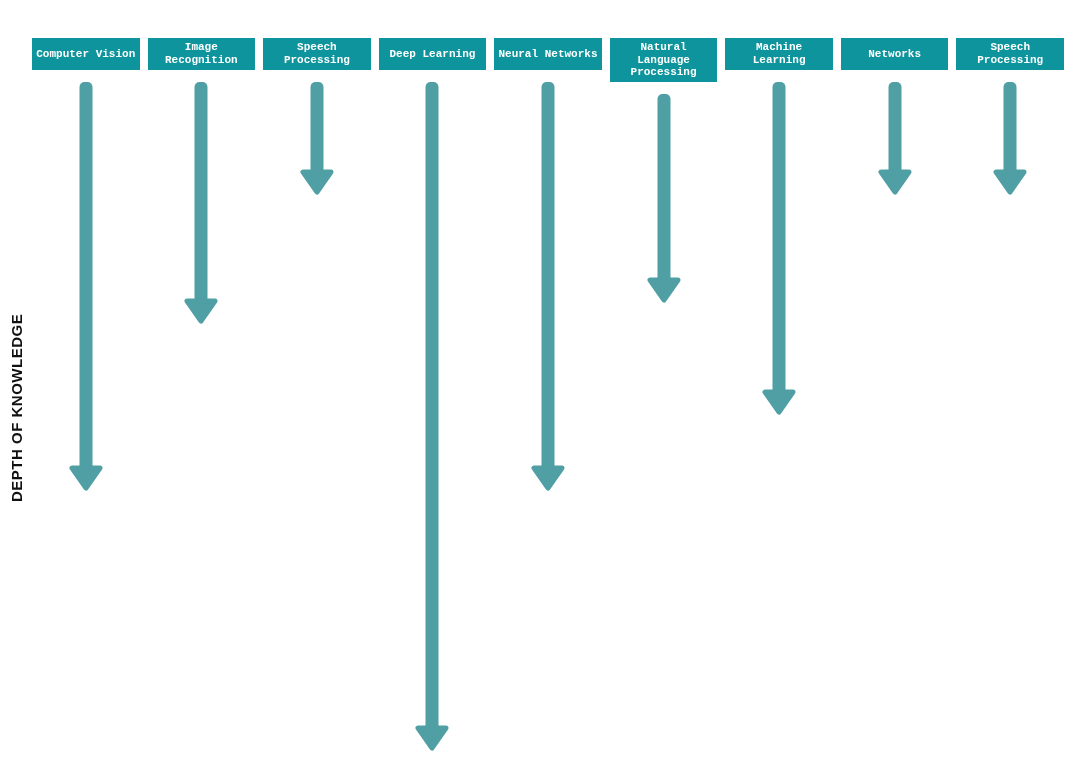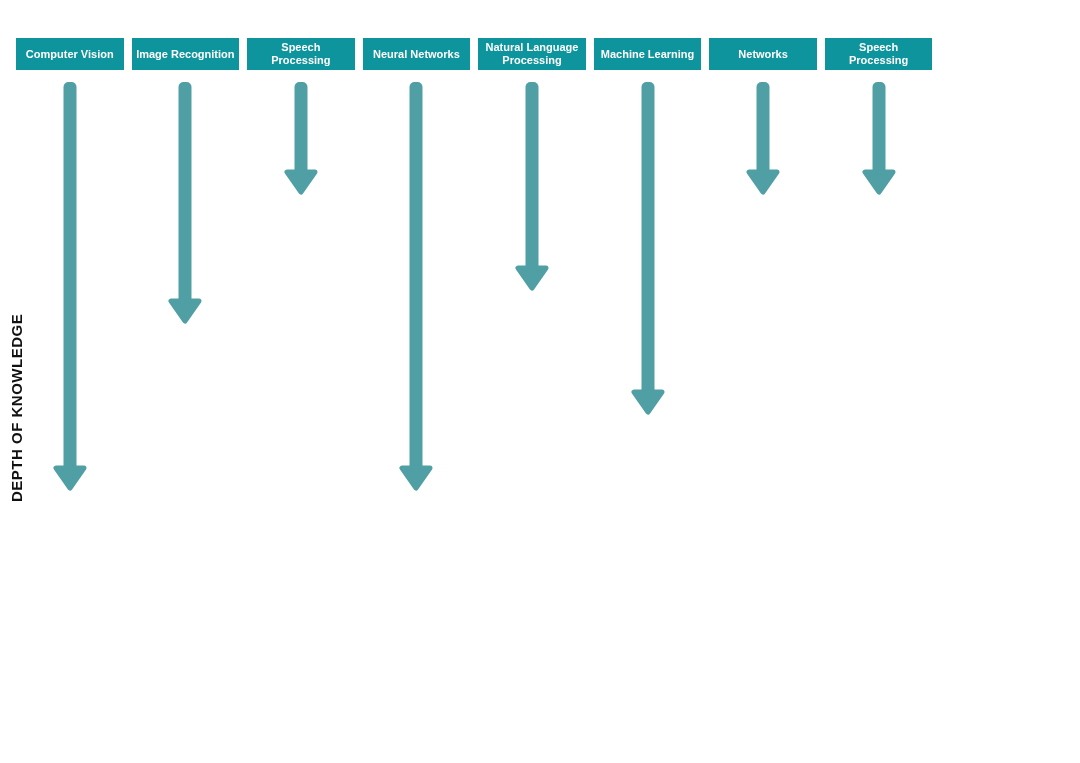--- a/index.html
+++ b/index.html
@@ -26,26 +26,27 @@
     font-weight: bold;
     letter-spacing: 0.5px;
     color: var(--axis-text, #111111);
     display: flex;
     align-items: center;
     justify-content: center;
     white-space: nowrap;
   }
   .columns {
     position: absolute;
-    left: 16px;
+    left: 32px;
     top: 38px;
     width: 1032px;
     display: grid;
     grid-template-columns: repeat(9, 1fr);
     column-gap: 8px;
+    font-family: Liberation Mono, monospace;
   }
   .column {
     display: flex;
     flex-direction: column;
     align-items: center;
   }
   .topic-header {
     width: 100%;
     min-height: 32px;
     box-sizing: border-box;
@@ -86,20 +87,27 @@
         </svg>
       </div>
       <div class="column">
         <div class="topic-header">Speech Processing</div>
         <svg width="40" height="114" class="arrow">
           <rect x="13.5" y="0" width="13" height="94" rx="5" fill="#4f9fa4"></rect>
           <polygon points="6,90 34,90 20,110" fill="#4f9fa4" stroke="#4f9fa4" stroke-width="5" stroke-linejoin="round"></polygon>
         </svg>
       </div>
       <div class="column">
+        <div class="topic-header">Deep Learning</div>
+        <svg width="40" height="670" class="arrow">
+          <rect x="13.5" y="0" width="13" height="650" rx="5" fill="#4f9fa4"></rect>
+          <polygon points="6,646 34,646 20,666" fill="#4f9fa4" stroke="#4f9fa4" stroke-width="5" stroke-linejoin="round"></polygon>
+        </svg>
+      </div>
+      <div class="column">
         <div class="topic-header">Neural Networks</div>
         <svg width="40" height="410" class="arrow">
           <rect x="13.5" y="0" width="13" height="390" rx="5" fill="#4f9fa4"></rect>
           <polygon points="6,386 34,386 20,406" fill="#4f9fa4" stroke="#4f9fa4" stroke-width="5" stroke-linejoin="round"></polygon>
         </svg>
       </div>
       <div class="column">
         <div class="topic-header">Natural Language Processing</div>
         <svg width="40" height="210" class="arrow">
           <rect x="13.5" y="0" width="13" height="190" rx="5" fill="#4f9fa4"></rect>

